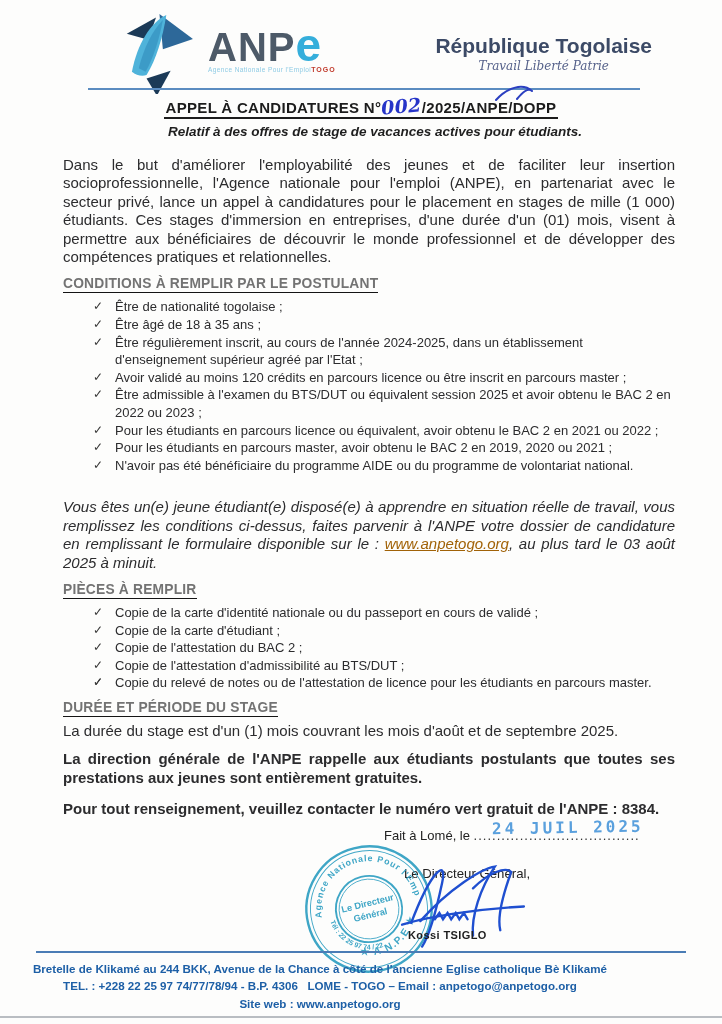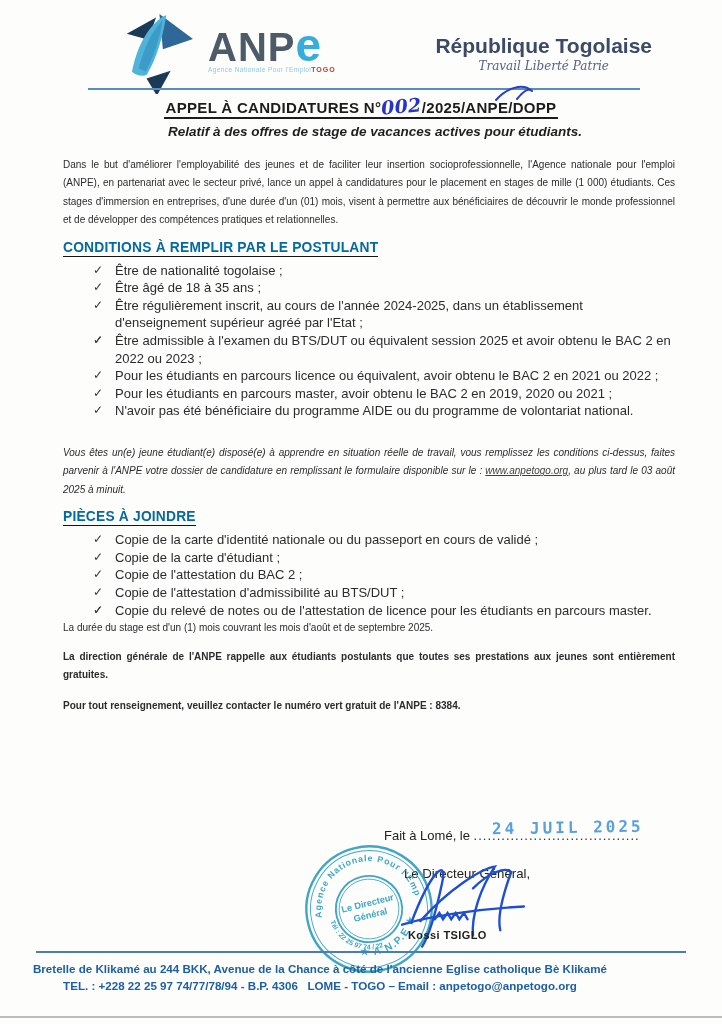--- a/index.html
+++ b/index.html
@@ -24,28 +24,28 @@
   
   .title-block{position:absolute;left:0;top:99px;width:722px;text-align:center;}
   .title-line{display:inline-block;position:relative;border-bottom:2px solid #1c1c1c;padding:0 2px 1px 2px;
     font-size:15px;font-weight:bold;color:#1c1c1c;letter-spacing:.3px;}
   .hand-num{font-family:"DejaVu Serif",serif;font-style:italic;font-weight:bold;
     color:#2634c8;font-size:19px;display:inline-block;transform:rotate(-5deg);line-height:0;}
   .flourish{position:absolute;right:24px;top:-17px;}
   .subtitle{font-size:13.5px;font-weight:bold;font-style:italic;color:#1f1f1f;margin-top:5px;margin-left:28px;}
   
   .content{position:absolute;left:63px;top:156px;width:612px;}
-  p.body{font-size:10px;line-height:18.4px;text-align:justify;margin:0 0 10px 0;}
-  h2.section{font-size:13.8px;font-weight:bold;color:#0369a1;margin:10px 0 7px 0;letter-spacing:.2px;}
+  p.body{font-size:15px;line-height:18.4px;text-align:justify;margin:0 0 10px 0;}
+  h2.section{font-size:13.8px;font-weight:bold;color:#737373;margin:10px 0 7px 0;letter-spacing:.2px;}
   h2.section span{border-bottom:1.8px solid #141414;padding-bottom:1px;}
   ul.check{list-style:none;margin:0;padding:0;}
   ul.check li{position:relative;padding-left:52px;font-size:13px;line-height:17.6px;}
   ul.check li .tick{position:absolute;left:30px;top:0;font-size:12px;color:#3a3a3a;}
   .note{font-style:italic;margin-top:24px !important;margin-bottom:8px !important;}
-  .note a{color:#404040;text-decoration:underline;}
+  .note a{color:#a16207;text-decoration:underline;}
   .note b{font-weight:normal;}
   .mini-gap{margin-top:8px !important;}
   .bold-it{font-weight:bold;line-height:18.8px !important;}
   .contact{margin-top:12px !important;}
   
   .fait{position:absolute;left:384px;top:828px;font-size:13px;color:#222;}
   .dots{letter-spacing:1px;color:#333;}
   .date-stamp{position:absolute;left:108px;top:-10px;font-family:"DejaVu Sans Mono",monospace;
     font-size:16px;font-weight:bold;color:#5aa0dd;letter-spacing:3px;white-space:nowrap;transform:rotate(-1deg);}
   .role{position:absolute;left:404px;top:866px;font-size:13.2px;color:#222;}
@@ -100,39 +100,40 @@
 
   <div class="content">
 
     <p class="body">Dans le but d'améliorer l'employabilité des jeunes et de faciliter leur insertion socioprofessionnelle, l'Agence nationale pour l'emploi (ANPE), en partenariat avec le secteur privé, lance un appel à candidatures pour le placement en stages de mille (1 000) étudiants. Ces stages d'immersion en entreprises, d'une durée d'un (01) mois, visent à permettre aux bénéficiaires de découvrir le monde professionnel et de développer des compétences pratiques et relationnelles.</p>
 
     <h2 class="section"><span>CONDITIONS À REMPLIR PAR LE POSTULANT</span></h2>
     <ul class="check">
       <li><span class="tick">✓</span><span>Être de nationalité togolaise ;</span></li>
       <li><span class="tick">✓</span><span>Être âgé de 18 à 35 ans ;</span></li>
       <li><span class="tick">✓</span><span>Être régulièrement inscrit, au cours de l'année 2024-2025, dans un établissement d'enseignement supérieur agréé par l'Etat ;</span></li>
-      <li><span class="tick">✓</span></li>
+      <li><span class="tick">✓</span><span>Avoir validé au moins 120 crédits en parcours licence ou être inscrit en parcours master ;</span></li>
       <li><span class="tick">✓</span><span>Être admissible à l'examen du BTS/DUT ou équivalent session 2025 et avoir obtenu le BAC 2 en 2022 ou 2023 ;</span></li>
       <li><span class="tick">✓</span><span>Pour les étudiants en parcours licence ou équivalent, avoir obtenu le BAC 2 en 2021 ou 2022 ;</span></li>
       <li><span class="tick">✓</span><span>Pour les étudiants en parcours master, avoir obtenu le BAC 2 en 2019, 2020 ou 2021 ;</span></li>
       <li><span class="tick">✓</span><span>N'avoir pas été bénéficiaire du programme AIDE ou du programme de volontariat national.</span></li>
     </ul>
 
     <p class="body note"><span>Vous êtes un(e) jeune étudiant(e) disposé(e) à apprendre en situation réelle de travail, vous remplissez les conditions ci-dessus, faites parvenir à l'ANPE votre dossier de candidature en remplissant le formulaire disponible sur le : </span><a href="#">www.anpetogo.org</a><span>, au plus tard le </span><b>03 août 2025 à minuit.</b></p>
 
-    <h2 class="section"><span>PIÈCES À JOINDRE</span></h2>
+    <h2 class="section"><span>PIÈCES À REMPLIR</span></h2>
     <ul class="check">
       <li><span class="tick">✓</span><span>Copie de la carte d'identité nationale ou du passeport en cours de validé ;</span></li>
       <li><span class="tick">✓</span><span>Copie de la carte d'étudiant ;</span></li>
       <li><span class="tick">✓</span><span>Copie de l'attestation du BAC 2 ;</span></li>
       <li><span class="tick">✓</span><span>Copie de l'attestation d'admissibilité au BTS/DUT ;</span></li>
       <li><span class="tick">✓</span></li>
       <li><span class="tick">✓</span><span>Copie du relevé de notes ou de l'attestation de licence pour les étudiants en parcours master.</span></li>
     </ul>
 
+    <h2 class="section mini-gap"><span>DURÉE ET PÉRIODE DU STAGE</span></h2>
     <p class="body">La durée du stage est d'un (1) mois couvrant les mois d'août et de septembre 2025.</p>
 
     <p class="body bold-it mini-gap">La direction générale de l'ANPE rappelle aux étudiants postulants que toutes ses prestations aux jeunes sont entièrement gratuites.</p>
 
     <p class="body bold-it contact">Pour tout renseignement, veuillez contacter le numéro vert gratuit de l'ANPE : 8384.</p>
   </div>
 
   <div class="fait">
     <span>Fait à Lomé, le </span><span class="dots">....................................</span>
     <span class="date-stamp">24 JUIL 2025</span>
@@ -172,16 +173,17 @@
       <path d="M 8,80 C 40,70 100,62 142,60"></path>
     </g>
   </svg>
 
   <div class="dg-name">Kossi TSIGLO</div>
 
   <div class="footer-rule"></div>
   <div class="footer">
     <div class="f1">Bretelle de Klikamé au 244 BKK, Avenue de la Chance à côté de l'ancienne Eglise catholique Bè Klikamé</div>
     <div class="f2">TEL. : +228 22 25 97 74/77/78/94 - B.P. 4306   LOME - TOGO – Email : anpetogo@anpetogo.org</div>
+    <div class="f3">Site web : www.anpetogo.org</div>
   </div>
   <div class="bottom-edge"></div>
 
 </div>
 
 </body></html>

